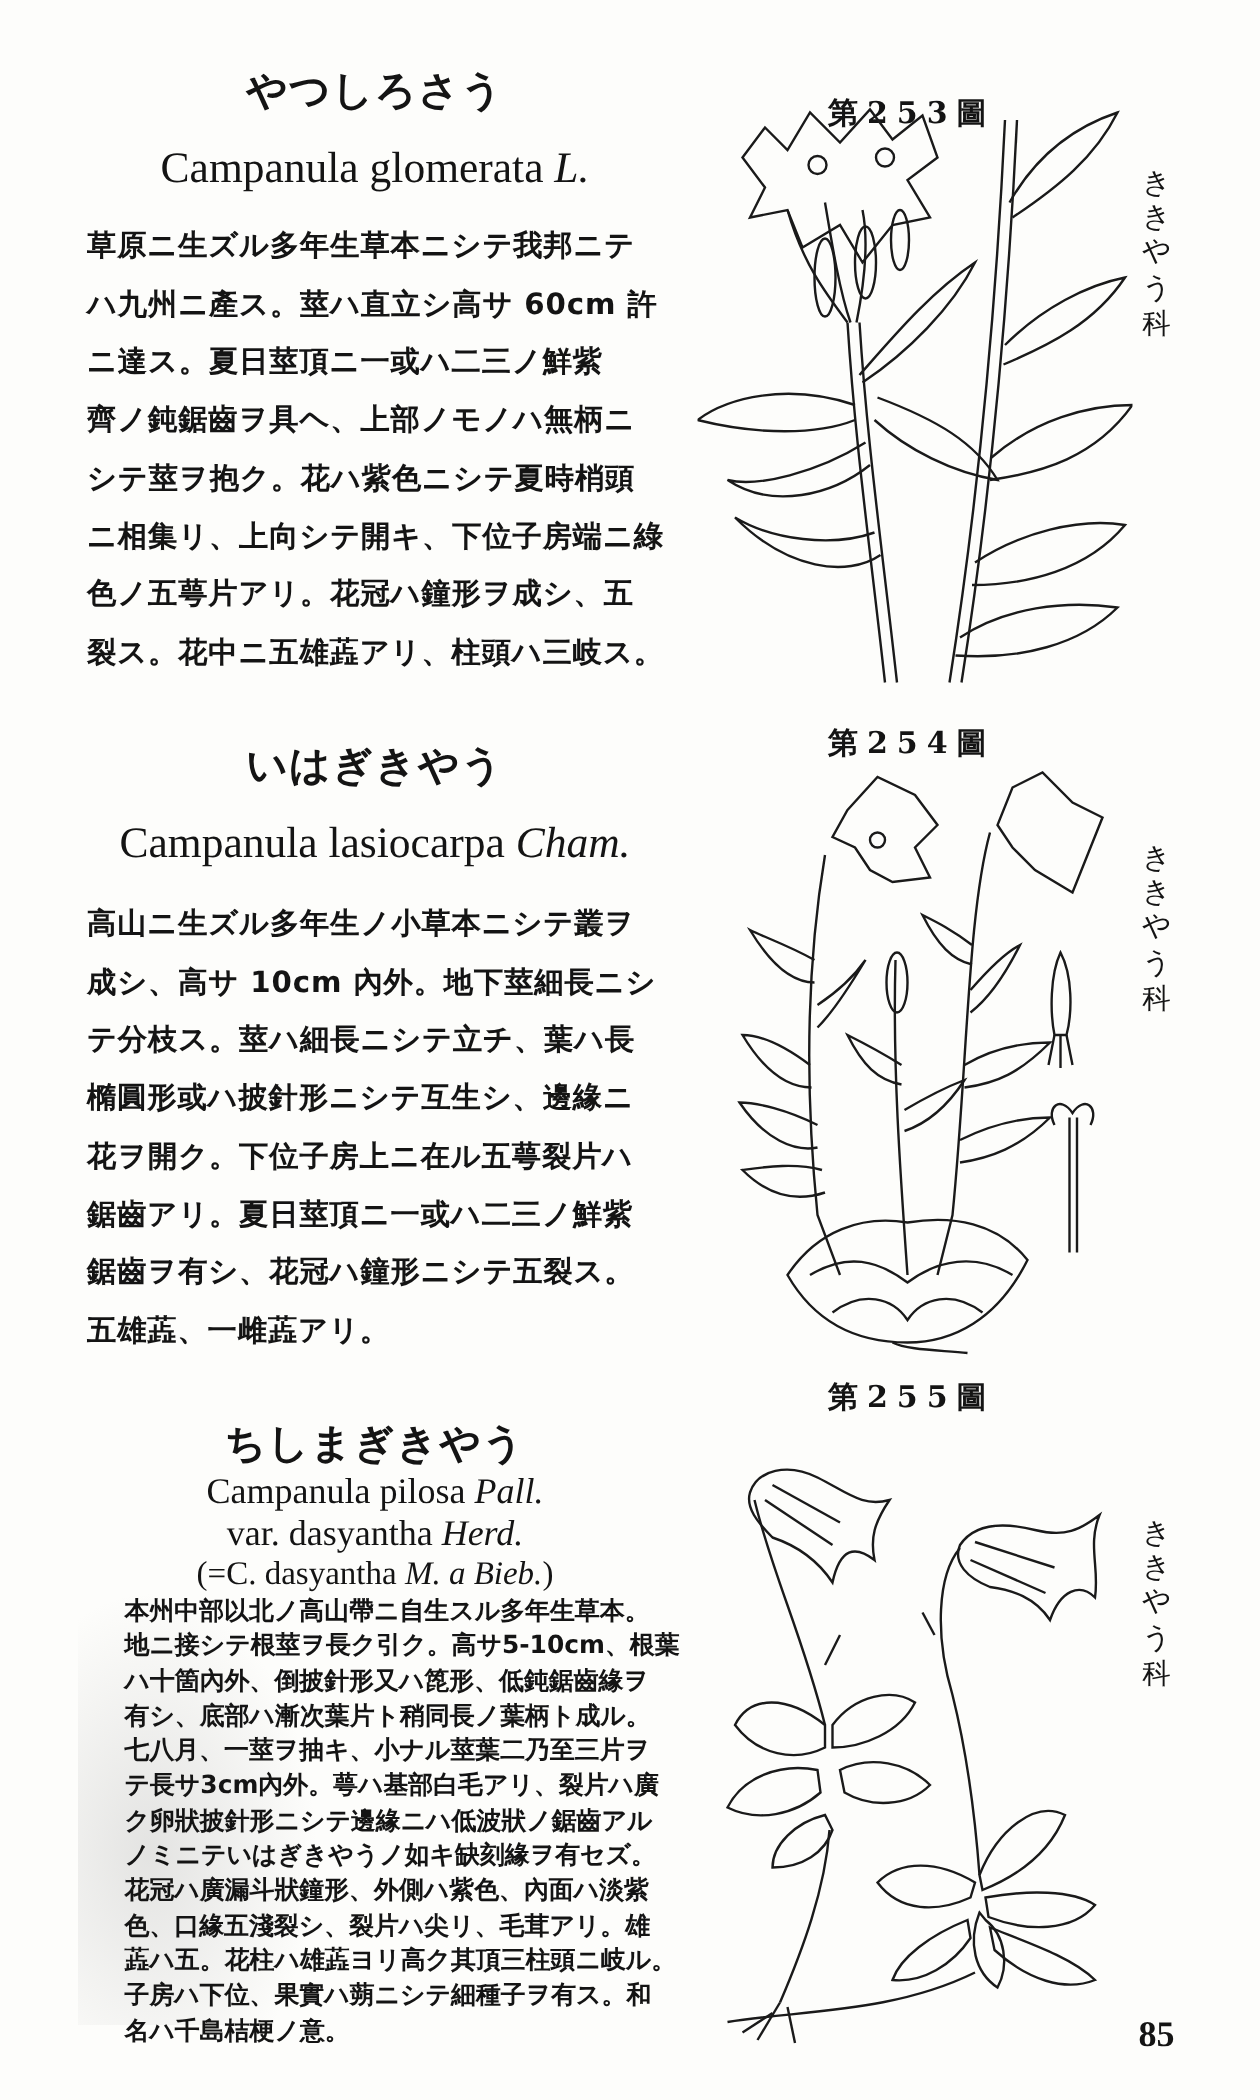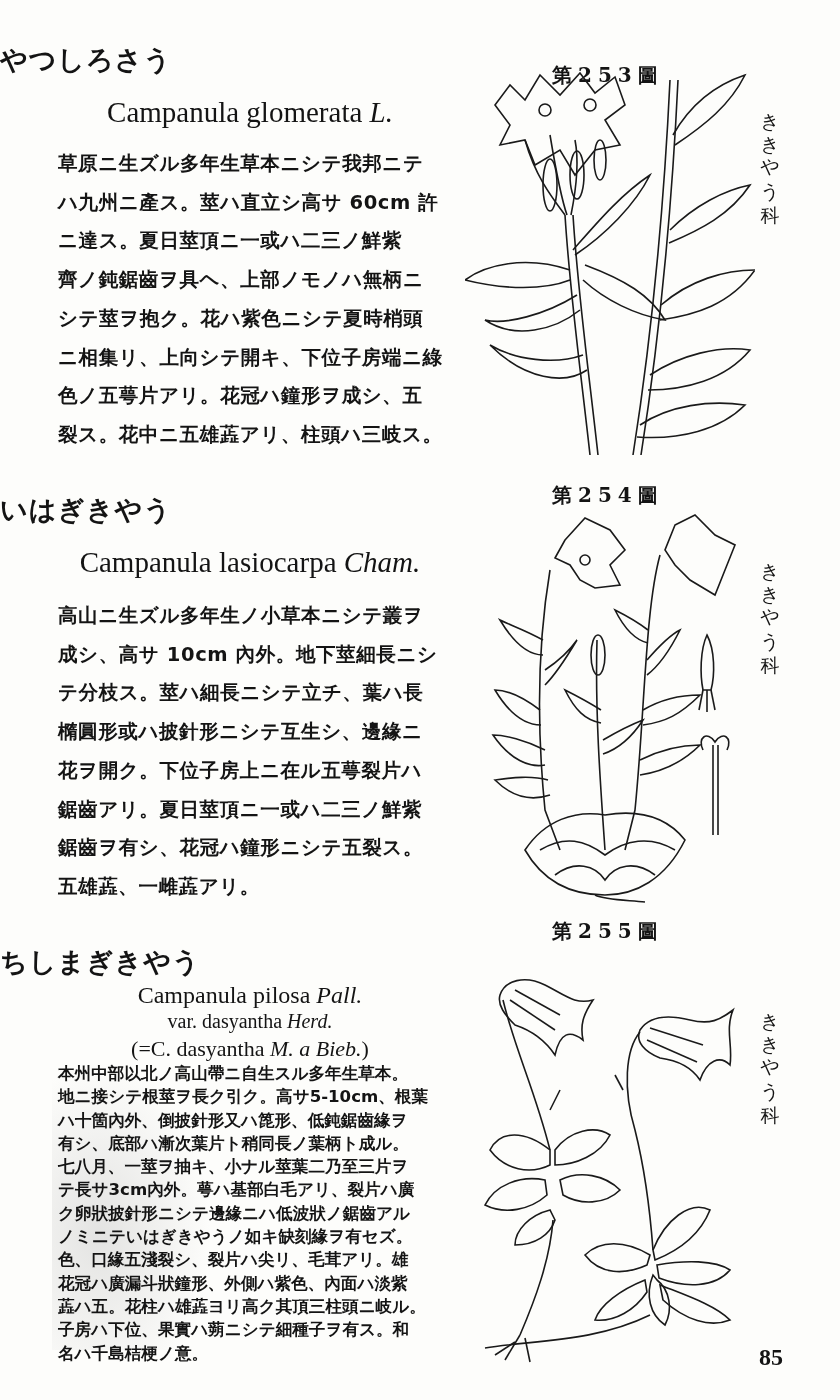--- a/index.html
+++ b/index.html
@@ -1,40 +1,40 @@
 <!DOCTYPE html>
 <html><head>
 <meta charset="utf-8">
 <style>
   html, body { margin:0; padding:0; }
   body {
     width:840px; height:1400px; background:#fdfdfb; position:relative; overflow:hidden;
     font-family: "DejaVu Serif", "Liberation Serif", serif; color:#141414;
   }
   .title-jp {
-    position:absolute; left:0; width:500px; 
+    position:absolute; left:0; width:500px; text-align:center;
     font-family: "DejaVu Sans", sans-serif; font-weight:bold; font-size:27px; letter-spacing:1px;
   }
   .sci {
     position:absolute; left:0; width:500px; text-align:center;
     font-family: "Liberation Serif", serif; font-size:29px;
   }
   .sci i { font-style:italic; }
   .body-text {
     position:absolute; left:58px; width:405px;
     font-family: "DejaVu Sans", sans-serif; font-weight:bold; font-size:19.5px;
     line-height:38.7px; letter-spacing:0.6px; text-align:justify;
   }
   .body-text .ln { display:block; white-space:nowrap; }
   .body-small {
     position:absolute; left:58px; width:410px;
     font-family: "DejaVu Sans", sans-serif; font-weight:bold; font-size:16.6px;
     line-height:23.3px; letter-spacing:0px;
   }
-  .body-small .ln { display:block; white-space:nowrap; }
+  .body-small .ln { display:block; white-space:nowrap;margin-left:25px; }
   .smudge {
     position:absolute; left:52px; top:1060px; width:160px; height:290px;
     background: radial-gradient(ellipse at 30% 60%, rgba(160,160,160,0.28), rgba(160,160,160,0) 70%);
   }
   .fig-label {
     position:absolute; left:552px; font-family: "DejaVu Serif", serif; font-weight:bold;
     font-size:20px; letter-spacing:6px;
   }
   .family {
     position:absolute; left:758px; width:26px; writing-mode: vertical-rl;
@@ -155,39 +155,39 @@
   <line x1="228" y1="235" x2="228" y2="325"></line>
   <line x1="233" y1="235" x2="233" y2="325"></line>
 </svg>
 
 <div class="smudge"></div>
 <div class="title-jp" style="top:944px;">ちしまぎきやう</div>
 <div class="sci" style="top:982px; font-size:24px;">
   <span>Campanula pilosa</span>
   <i>Pall.</i>
 </div>
-<div class="sci" style="top:1010px; font-size:20px;">
+<div class="sci" style="top:1010px; font-size:24px;">
   <span>var. dasyantha</span>
   <i>Herd.</i>
 </div>
 <div class="sci" style="top:1036px; font-size:22px;">
   <span>(=C. dasyantha</span>
   <i>M. a Bieb.</i><span>)</span>
 </div>
 <div class="body-small" style="top:1062px;">
   <span class="ln">本州中部以北ノ高山帶ニ自生スル多年生草本。</span>
   <span class="ln">地ニ接シテ根莖ヲ長ク引ク。高サ5-10cm、根葉</span>
   <span class="ln">ハ十箇內外、倒披針形又ハ箆形、低鈍鋸齒緣ヲ</span>
   <span class="ln">有シ、底部ハ漸次葉片ト稍同長ノ葉柄ト成ル。</span>
   <span class="ln">七八月、一莖ヲ抽キ、小ナル莖葉二乃至三片ヲ</span>
   <span class="ln">テ長サ3cm內外。萼ハ基部白毛アリ、裂片ハ廣</span>
   <span class="ln">ク卵狀披針形ニシテ邊緣ニハ低波狀ノ鋸齒アル</span>
   <span class="ln">ノミニテいはぎきやうノ如キ缺刻緣ヲ有セズ。</span>
+  <span class="ln">花冠ハ廣漏斗狀鐘形、外側ハ紫色、內面ハ淡紫</span>
   <span class="ln">色、口緣五淺裂シ、裂片ハ尖リ、毛茸アリ。雄</span>
-  <span class="ln">花冠ハ廣漏斗狀鐘形、外側ハ紫色、內面ハ淡紫</span>
   <span class="ln">蕋ハ五。花柱ハ雄蕋ヨリ高ク其頂三柱頭ニ岐ル。</span>
   <span class="ln">子房ハ下位、果實ハ蒴ニシテ細種子ヲ有ス。和</span>
   <span class="ln">名ハ千島桔梗ノ意。</span>
 </div>
 
 <div class="fig-label" style="top:918px;">第255圖</div>
 <div class="family" style="top:1000px;">ききやう科</div>
 
 <svg class="illus" style="left:475px; top:970px;" width="290" height="395" viewBox="0 0 290 395">
 

